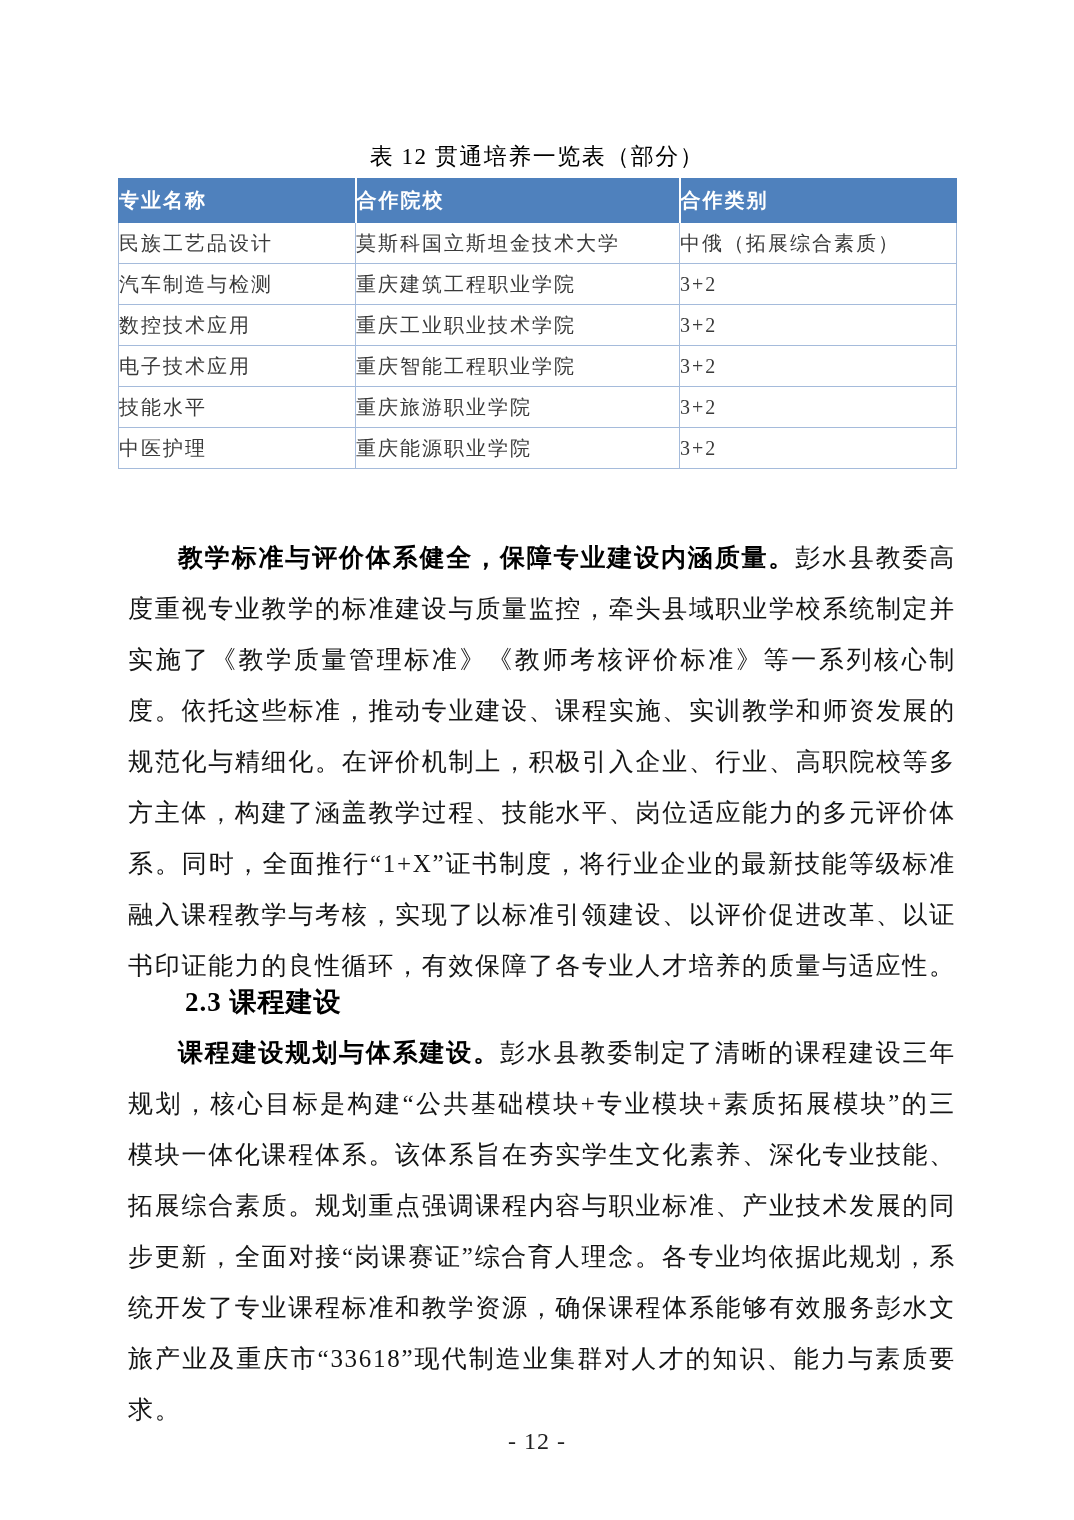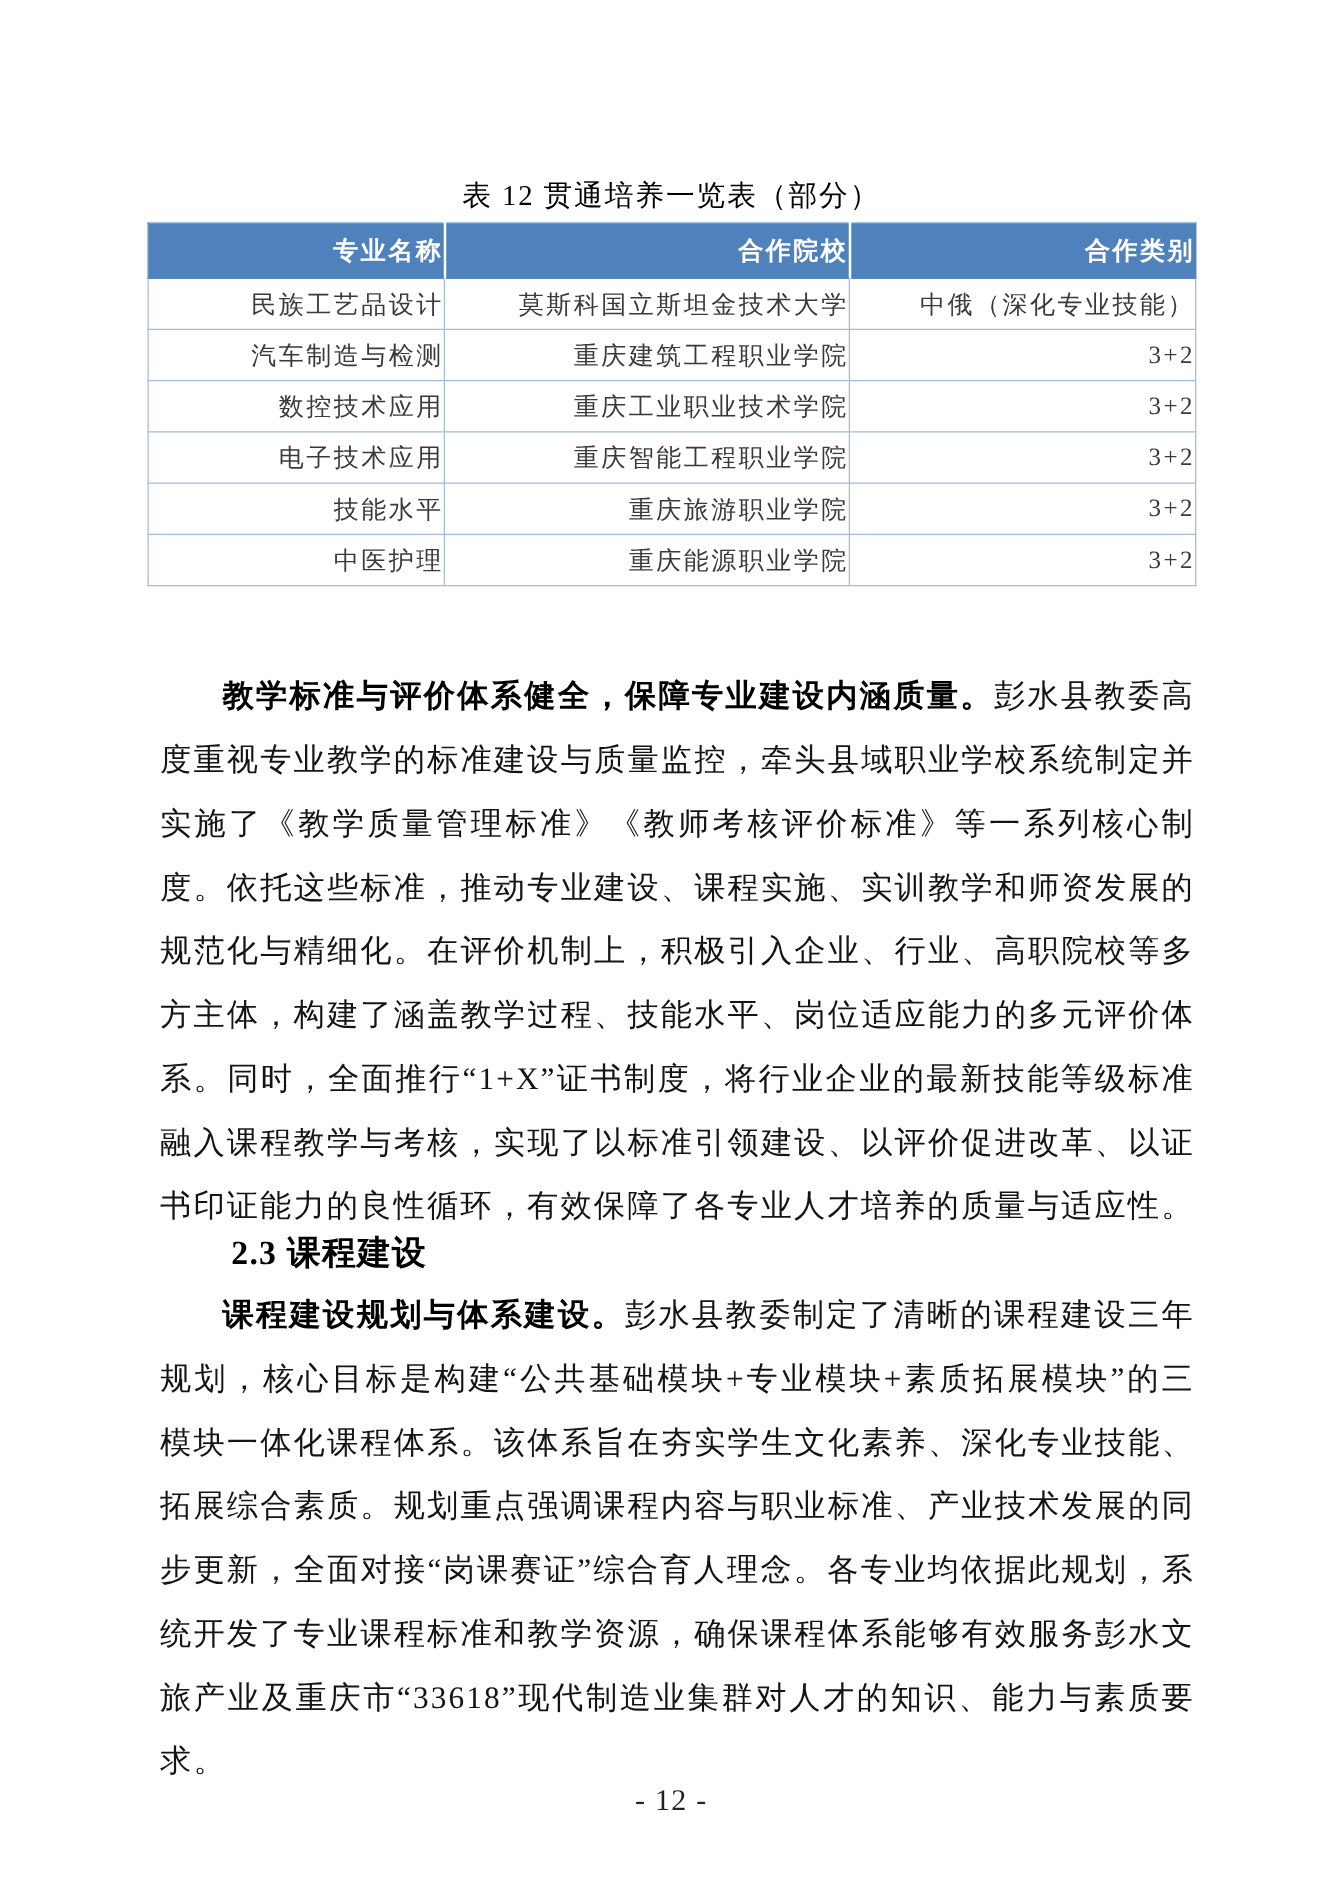--- a/index.html
+++ b/index.html
@@ -35,32 +35,32 @@
   table.coop col.c1 { width: 237px; }
   table.coop col.c2 { width: 324px; }
   table.coop col.c3 { width: 277px; }
   table.coop th {
     height: 43px;
     background: #4f81bd;
     color: #ffffff;
     font-size: 20px;
     font-weight: 700;
     letter-spacing: 2px;
-    text-align: right;
+    text-align: left;
     vertical-align: middle;
     border: 1px solid #4f81bd;
     padding: 0;
   }
   table.coop th:not(:last-child) { border-right: 2px solid #ffffff; }
   table.coop td {
     height: 40px;
     font-size: 20px;
     color: #3a3a3a;
     letter-spacing: 2px;
-    text-align: right;
+    text-align: left;
     vertical-align: middle;
     border: 1px solid #a5bbdb;
     padding: 0;
   }
   .para {
     position: absolute;
     left: 128px;
     width: 828px;
     margin: 0;
     font-size: 25px;
@@ -112,21 +112,21 @@
       <tr>
         <th>专业名称</th>
         <th>合作院校</th>
         <th>合作类别</th>
       </tr>
     </thead>
     <tbody>
       <tr>
         <td>民族工艺品设计</td>
         <td>莫斯科国立斯坦金技术大学</td>
-        <td>中俄（深化专业技能）</td>
+        <td>中俄（拓展综合素质）</td>
       </tr>
       <tr>
         <td>汽车制造与检测</td>
         <td>重庆建筑工程职业学院</td>
         <td>3+2</td>
       </tr>
       <tr>
         <td>数控技术应用</td>
         <td>重庆工业职业技术学院</td>
         <td>3+2</td>

